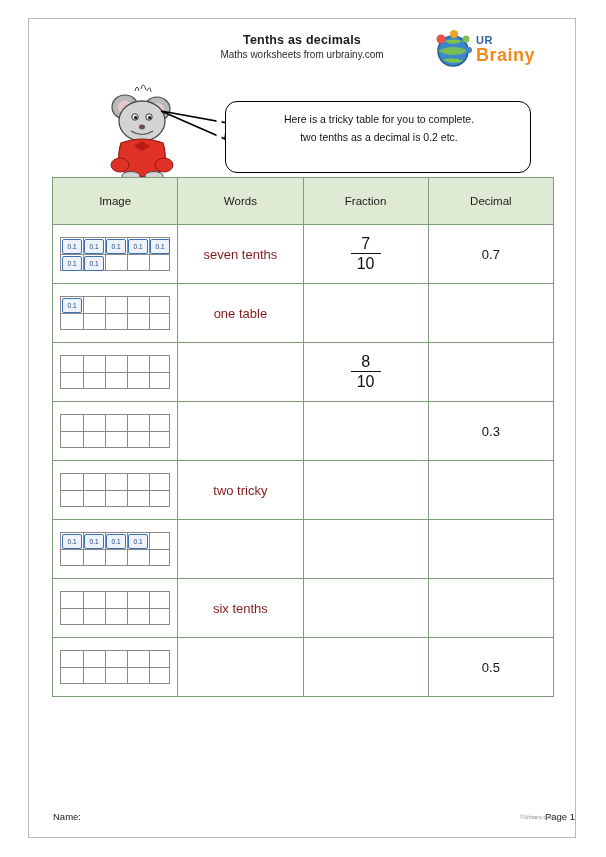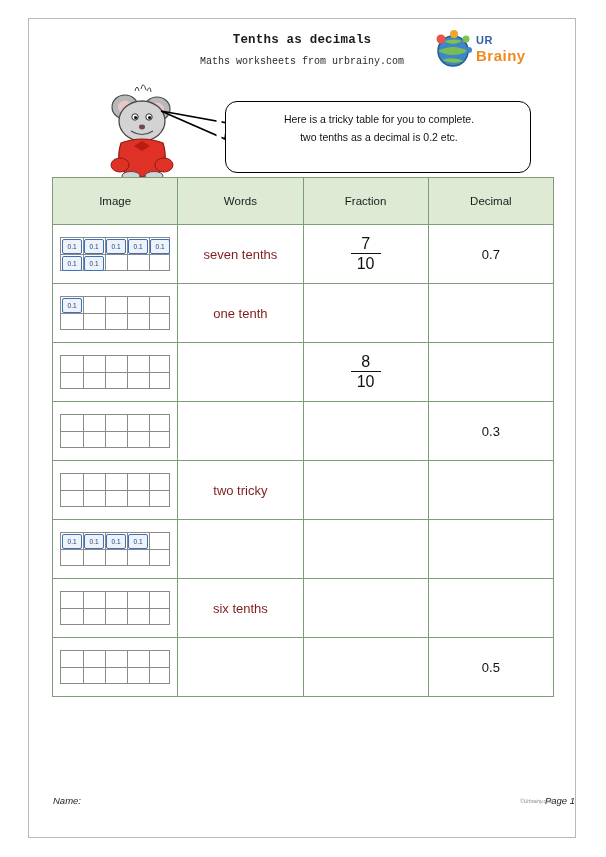--- a/index.html
+++ b/index.html
@@ -26,32 +26,31 @@
     box-sizing: border-box;
   }
 
   
   .header {
     position: absolute;
     left: 0;
     top: 14px;
     width: 100%;
     text-align: center;
-    font-family: Liberation Mono, monospace;
   }
   .title {
     font-size: 12.5px;
     font-weight: bold;
     color: #1b1b1b;
     letter-spacing: 0.2px;
   }
   .subtitle {
     font-size: 10px;
     color: #2a2a2a;
-    margin-top: 9px;
+    margin-top: 2px;
   }
 
   
   .logo {
     position: absolute;
     right: 18px;
     top: 10px;
     width: 125px;
     height: 44px;
   }
@@ -61,21 +60,21 @@
     top: 4px;
     line-height: 15px;
   }
   .logo-line1 {
     font-size: 11px;
     font-weight: bold;
     color: #2f5fa8;
     letter-spacing: 0.5px;
   }
   .logo-line2 {
-    font-size: 15px;
+    font-size: 18px;
     font-weight: bold;
     color: #ef8a1f;
     letter-spacing: 0.5px;
   }
 
   
   .mouse {
     position: absolute;
     left: 62px;
     top: 62px;
@@ -191,26 +190,25 @@
     font-size: 6.5px;
     line-height: 13px;
     text-align: center;
     color: #1b3f77;
   }
 
   
   .footer {
     position: absolute;
     left: 0;
-    bottom: 26px;
+    bottom: 10px;
     width: 100%;
     height: 16px;
     font-size: 9.5px;
     color: #1b1b1b;
-    font-style: italic;
   }
   .footer .name {
     position: absolute;
     left: 24px;
     top: 0;
   }
   .footer .page-num {
     position: absolute;
     left: 0;
     top: 0;
@@ -329,21 +327,21 @@
         <td class="img-cell">
           <div class="frame">
             <div class="hline"></div>
             <div class="vline" style="left:22px"></div>
             <div class="vline" style="left:44px"></div>
             <div class="vline" style="left:66px"></div>
             <div class="vline" style="left:88px"></div>
             <div class="chip" style="left:1px;top:1px">0.1</div>
           </div>
         </td>
-        <td class="words-cell">one tenth</td>
+        <td class="words-cell">one table</td>
         <td class="fraction-cell"></td>
         <td class="decimal-cell"></td>
       </tr>
 
       <tr class="row-tall">
         <td class="img-cell">
           <div class="frame">
             <div class="hline"></div>
             <div class="vline" style="left:22px"></div>
             <div class="vline" style="left:44px"></div>

